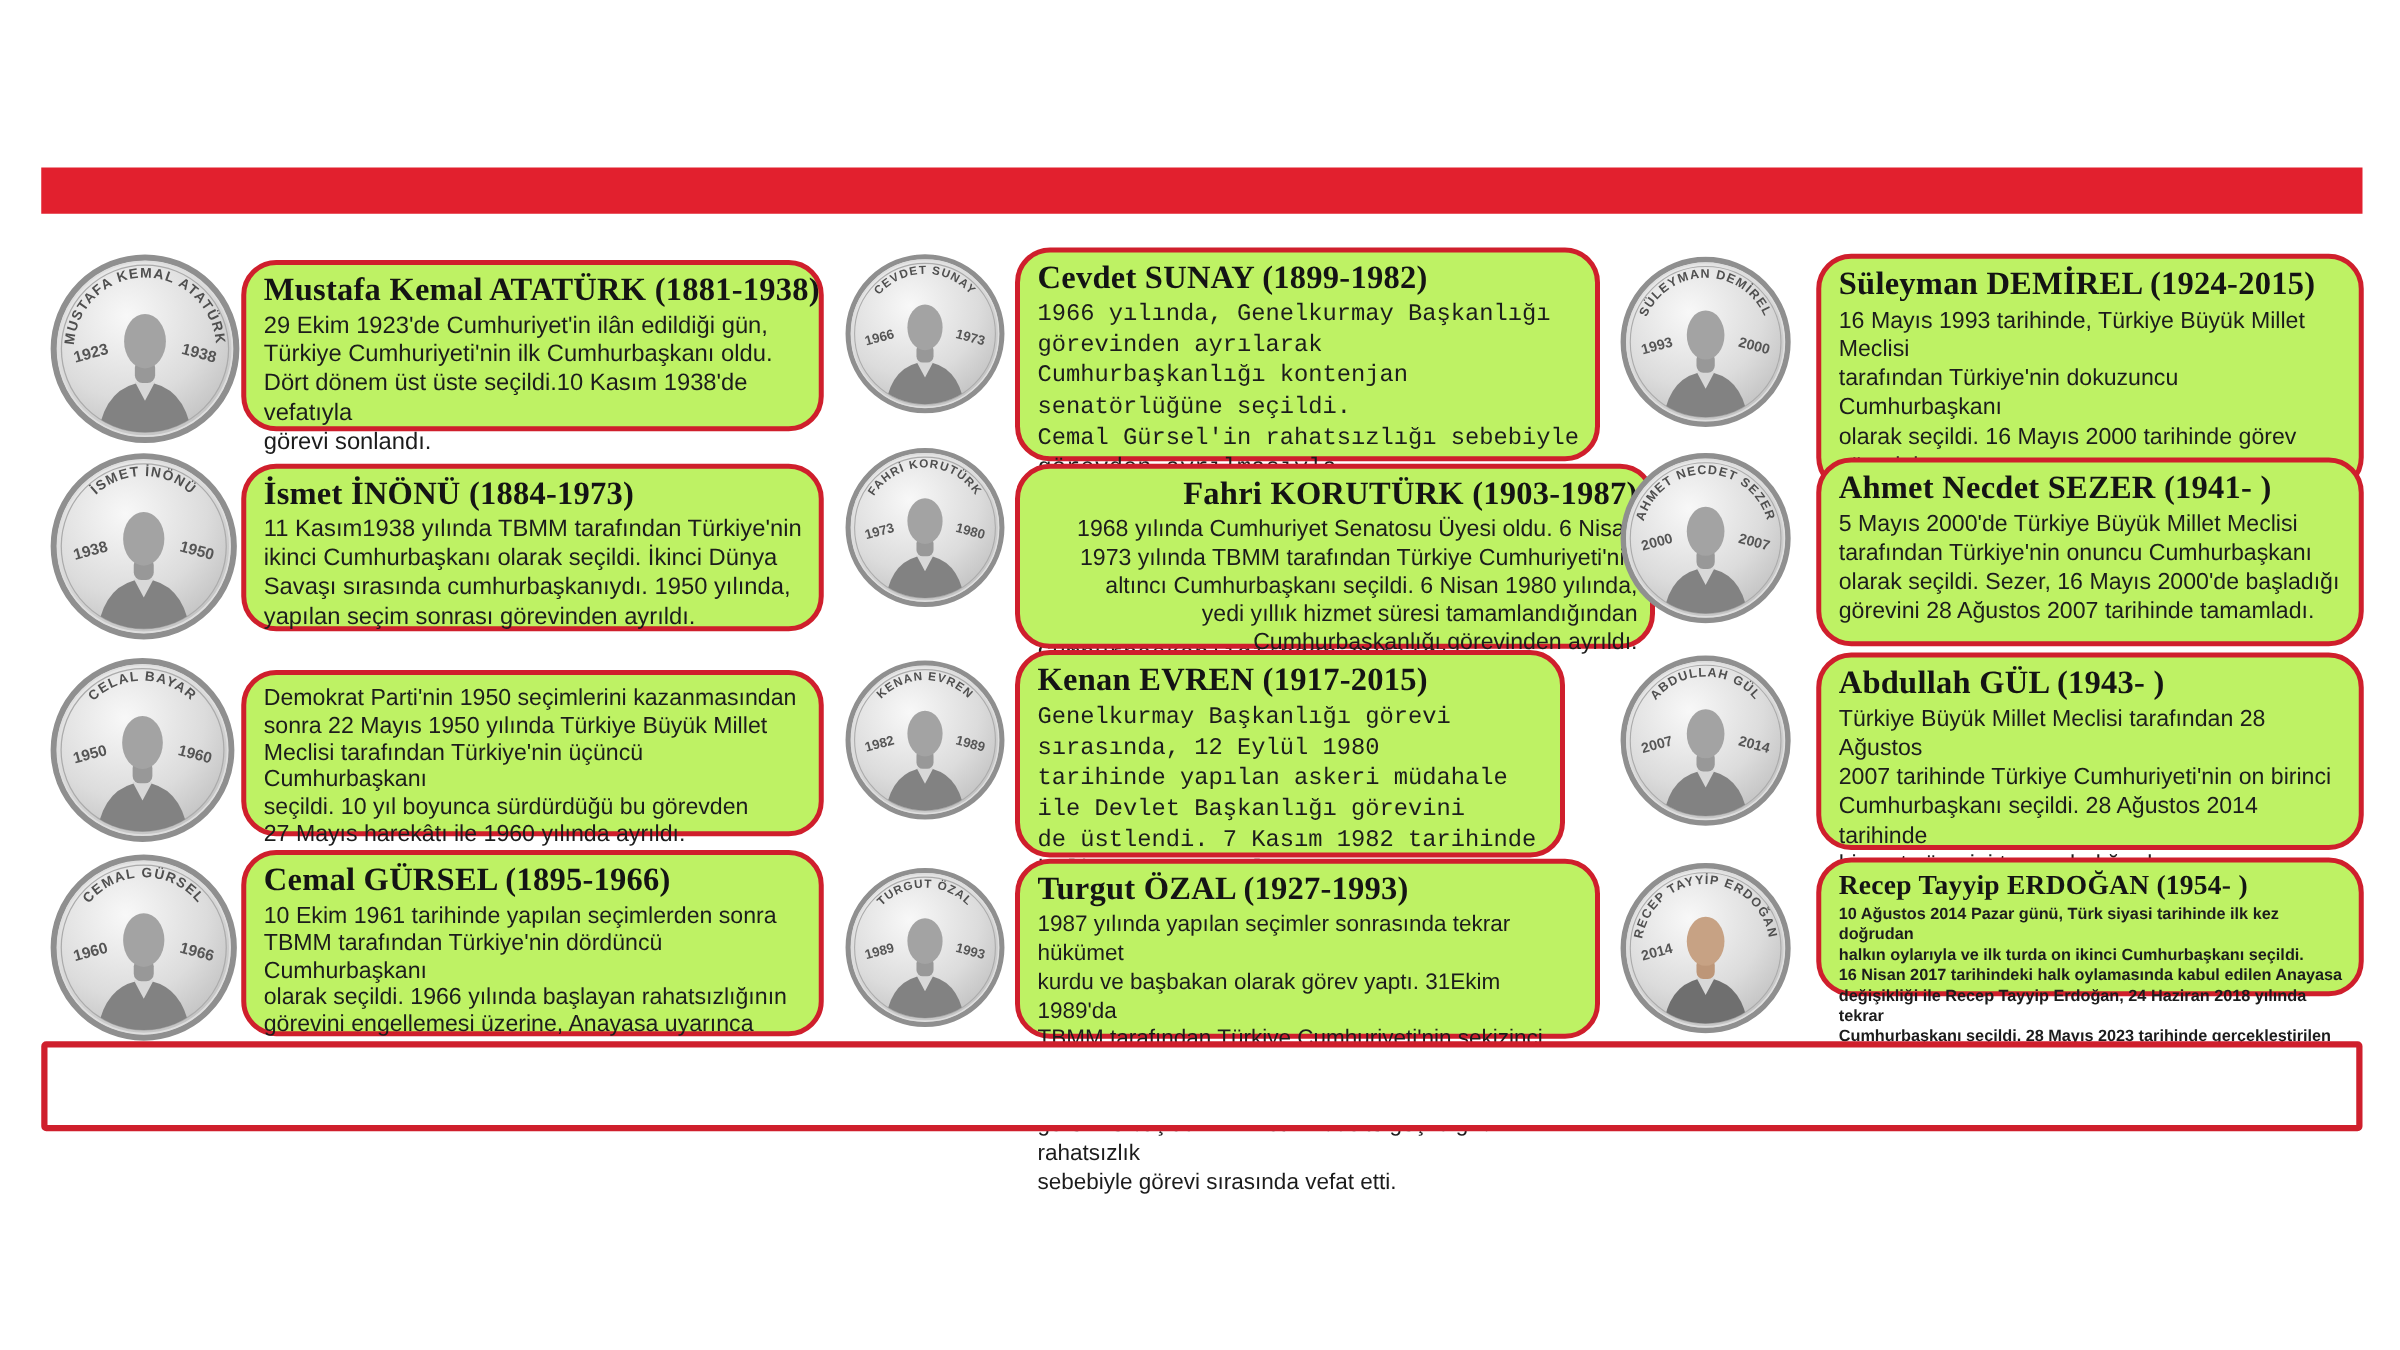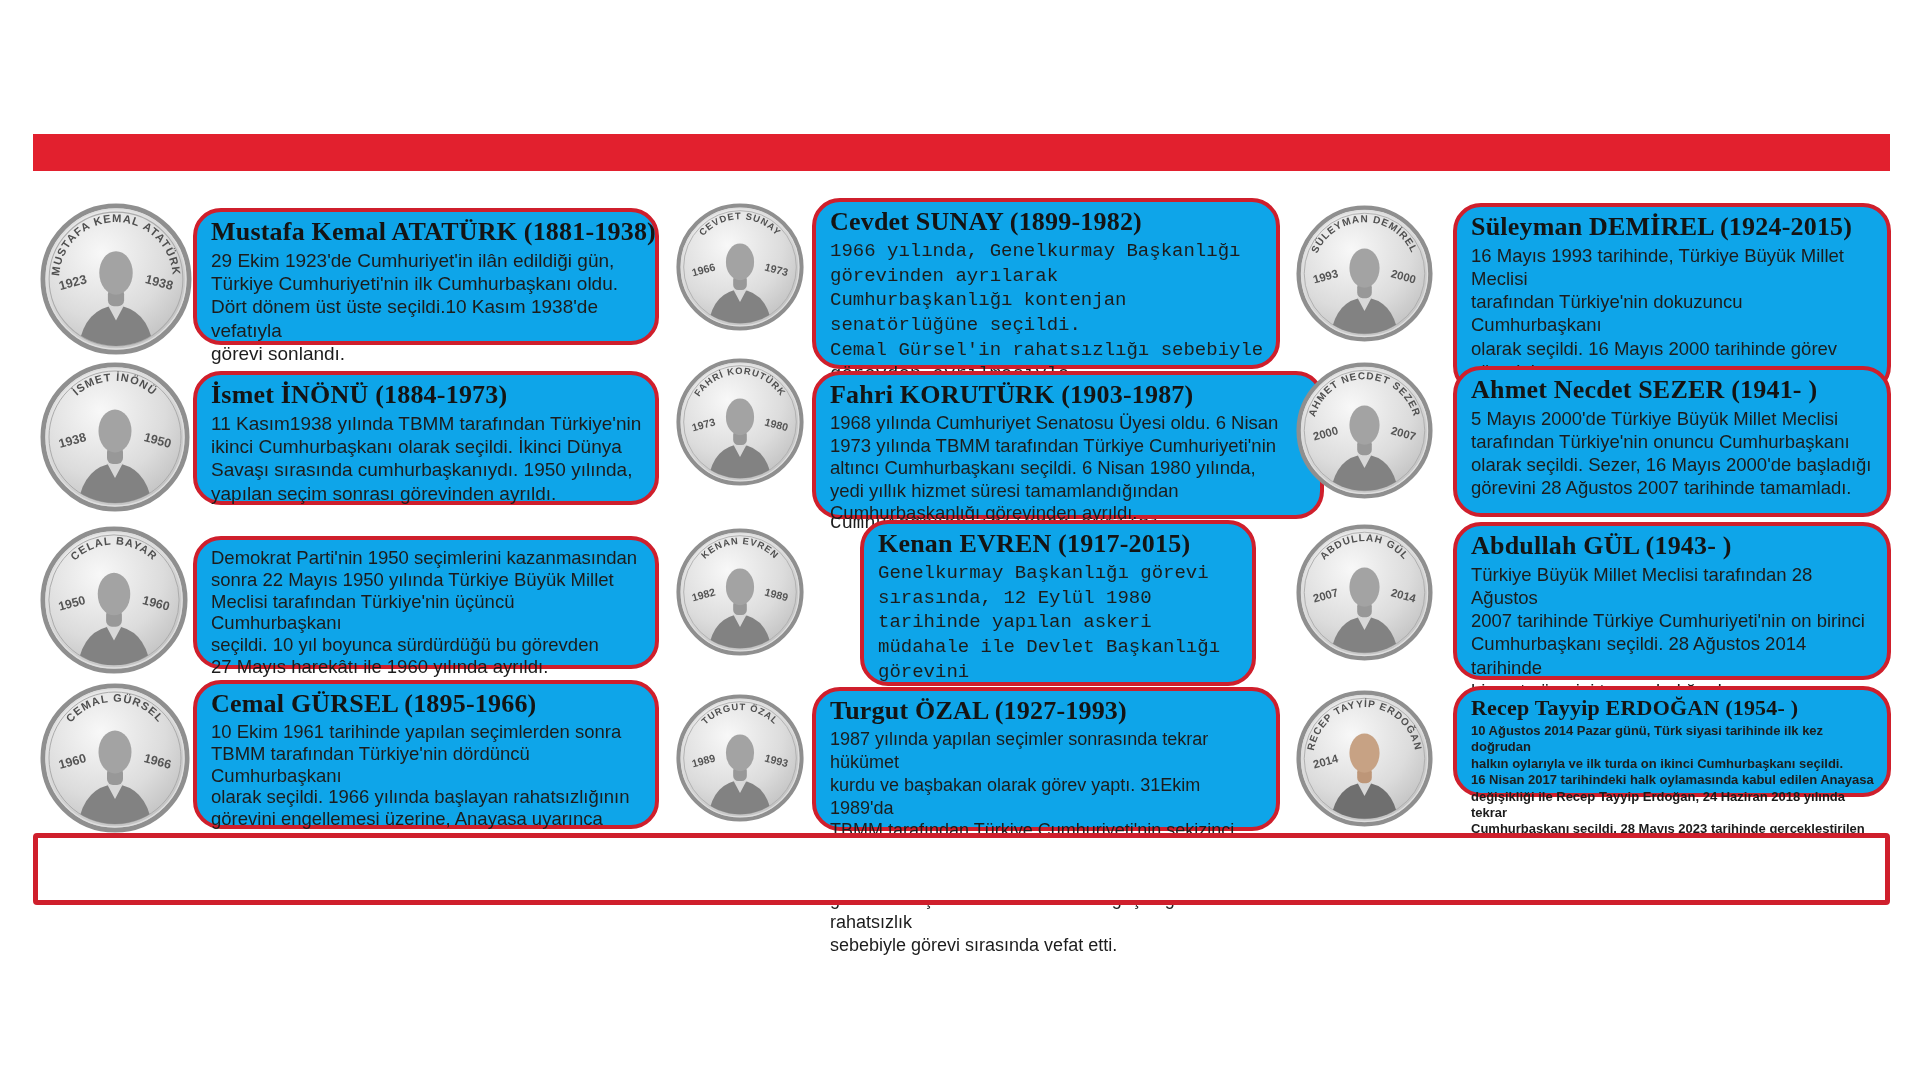--- a/index.html
+++ b/index.html
@@ -2,32 +2,32 @@
 <html><head>
 <meta charset="utf-8">
 <style>
   html,body{margin:0;padding:0;background:#ffffff;}
   .page{position:relative;width:1920px;height:1080px;background:#ffffff;overflow:hidden;
         font-family:"Liberation Sans",sans-serif;}
   .topbar{position:absolute;left:33px;top:134px;width:1857px;height:37px;background:#e2202e;}
   .footerbox{position:absolute;left:33px;top:833px;width:1847px;height:62px;
              border:5px solid #cf1f2c;border-radius:4px;background:#fff;}
   
-  .card{position:absolute;background:#0ea5e9;border:4px solid #cf1f2c;border-radius:28px;
+  .card{position:absolute;background:#bef264;border:4px solid #cf1f2c;border-radius:28px;
         padding:5px 10px 4px 14px;box-sizing:border-box;}
   .card h2{margin:0;font-family:"Liberation Serif",serif;font-weight:bold;font-size:26px;
            color:#141414;letter-spacing:.2px;white-space:nowrap;}
   .card p{margin:2px 0 0;font-size:19px;line-height:1.22;color:#1c1c1c;white-space:pre-line;}
   .k1{left:193px;top:208px;width:466px;height:137px;}
   .k2{left:193px;top:371px;width:466px;height:134px;}
   .k3{left:193px;top:536px;width:466px;height:133px;}
   .k4{left:193px;top:680px;width:466px;height:149px;}
   .k5{left:812px;top:198px;width:468px;height:171px;}
-  .k6{left:812px;top:371px;width:512px;height:148px;}
-  .k7{left:812px;top:520px;width:396px;height:166px;margin-left:48px;}
+  .k6{left:812px;top:371px;width:512px;height:148px;text-align:right;}
+  .k7{left:812px;top:520px;width:440px;height:166px;}
   .k8{left:812px;top:687px;width:468px;height:144px;}
   .k9{left:1453px;top:203px;width:438px;height:191px;}
   .k10{left:1453px;top:366px;width:438px;height:151px;}
   .k11{left:1453px;top:522px;width:438px;height:158px;}
   .k12{left:1453px;top:686px;width:438px;height:111px;}
   .k3 p,.k4 p{font-size:18.5px;line-height:1.18;}
   .k5 p,.k7 p{font-size:19px;line-height:1.3;font-family:Liberation Mono, monospace;}
   .k6 p{font-size:18.5px;line-height:1.22;}
   .k8 p{font-size:18px;line-height:1.27;}
   .k9 p,.k10 p,.k11 p{font-size:18.5px;line-height:1.25;}

